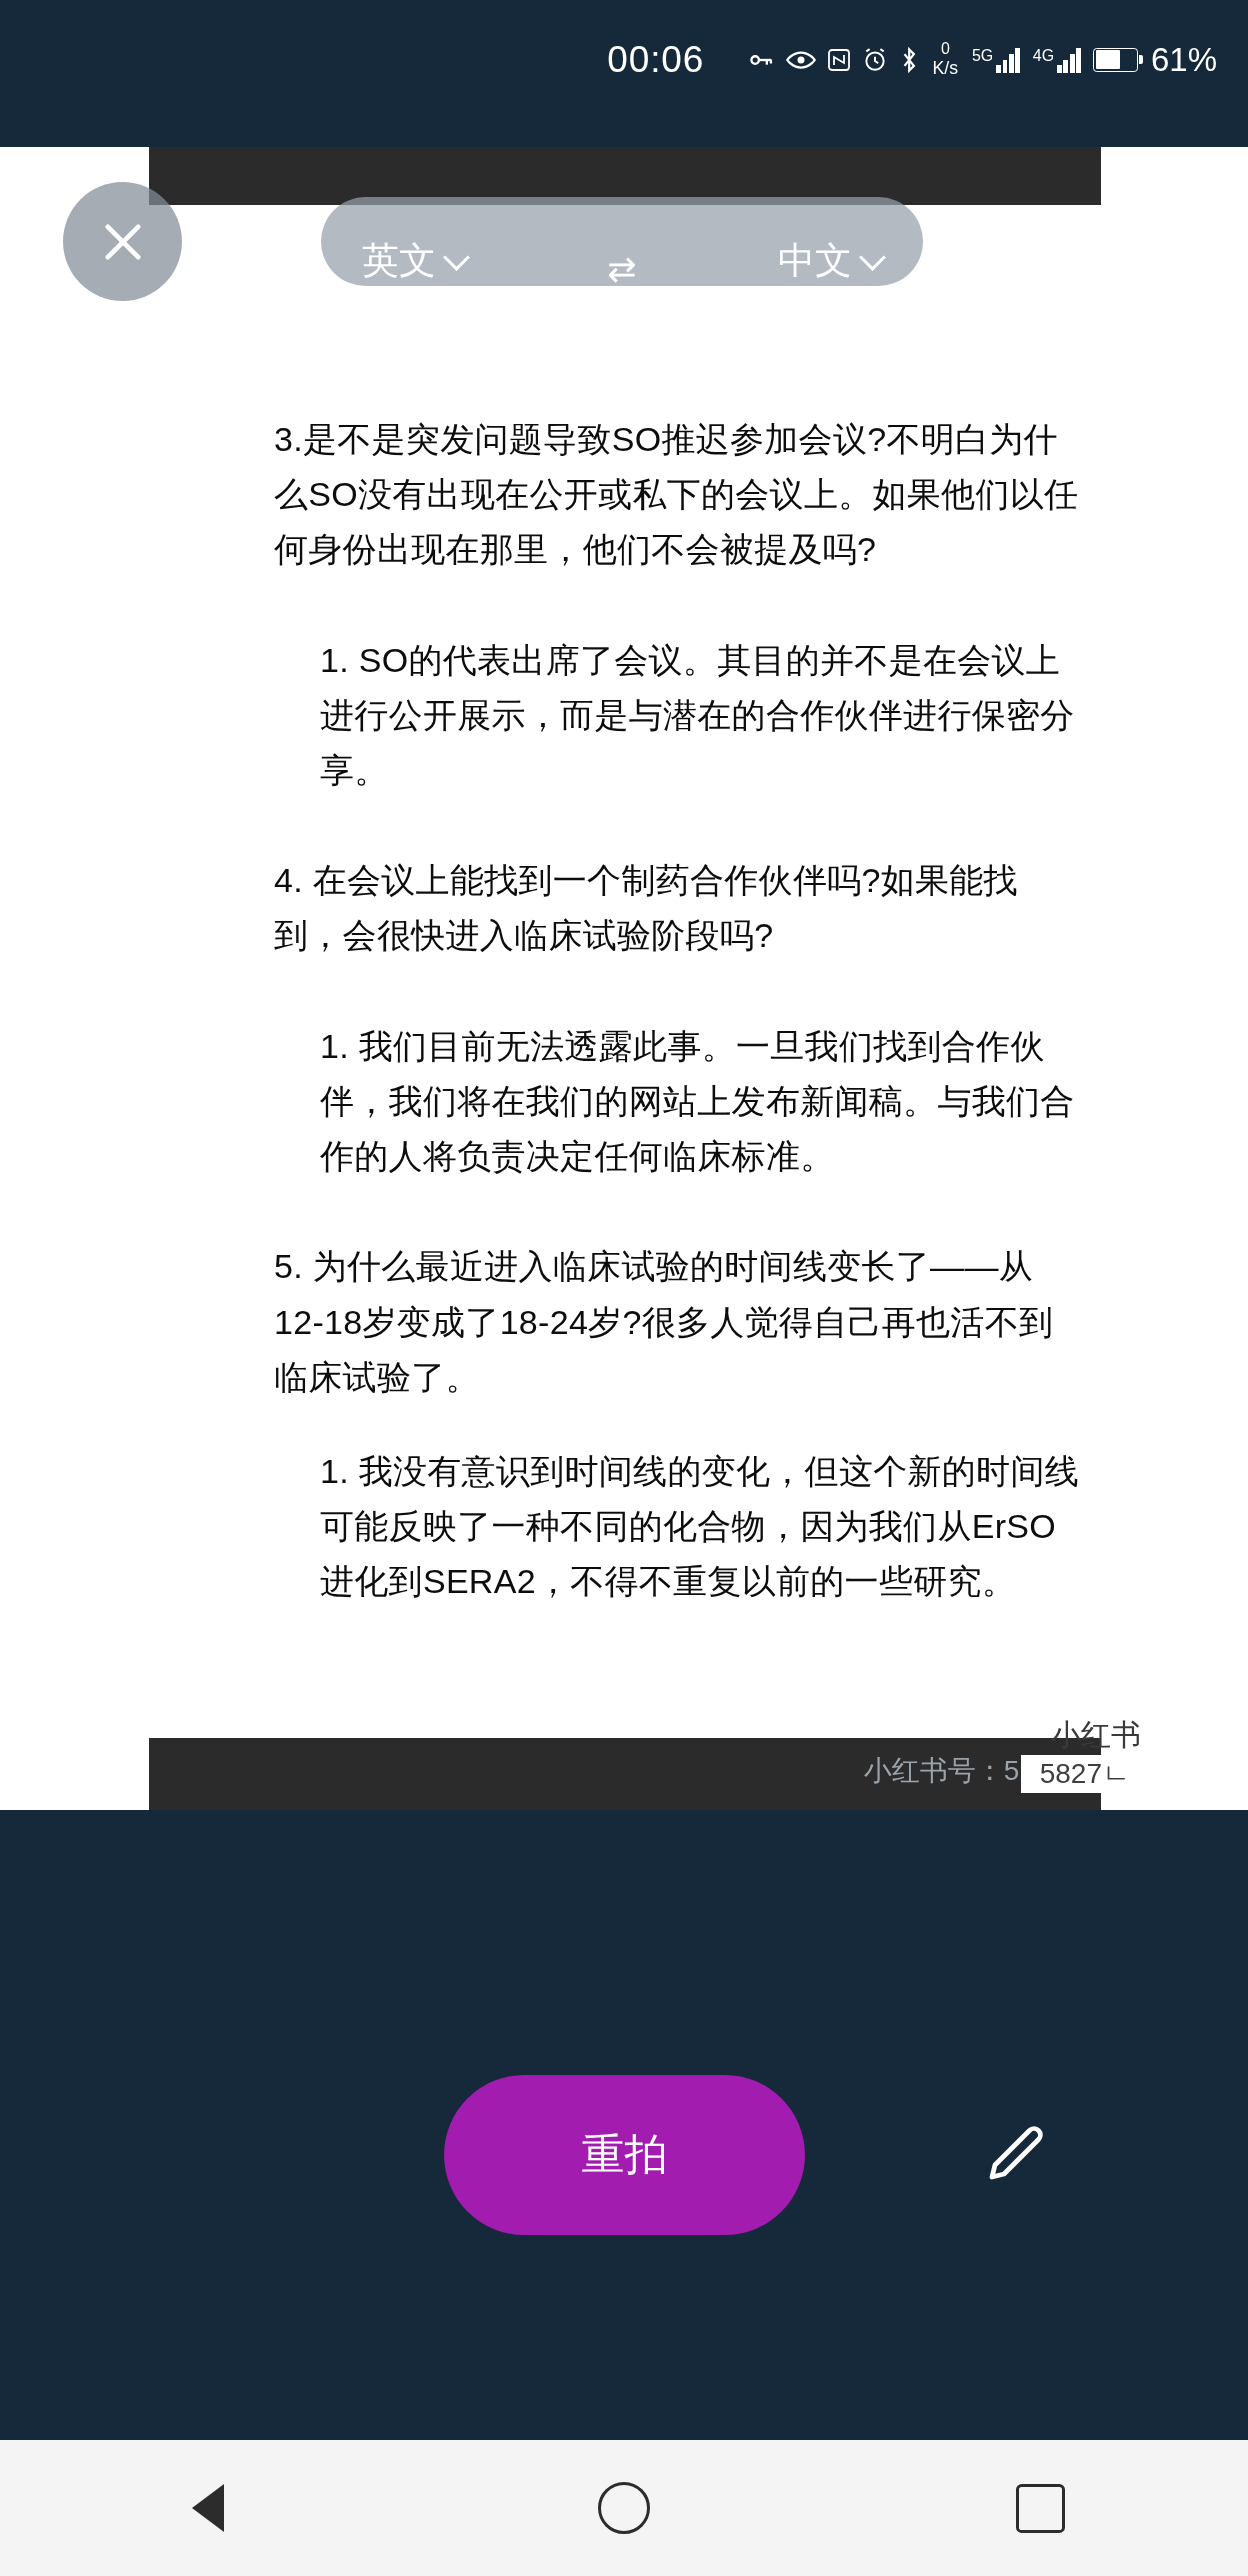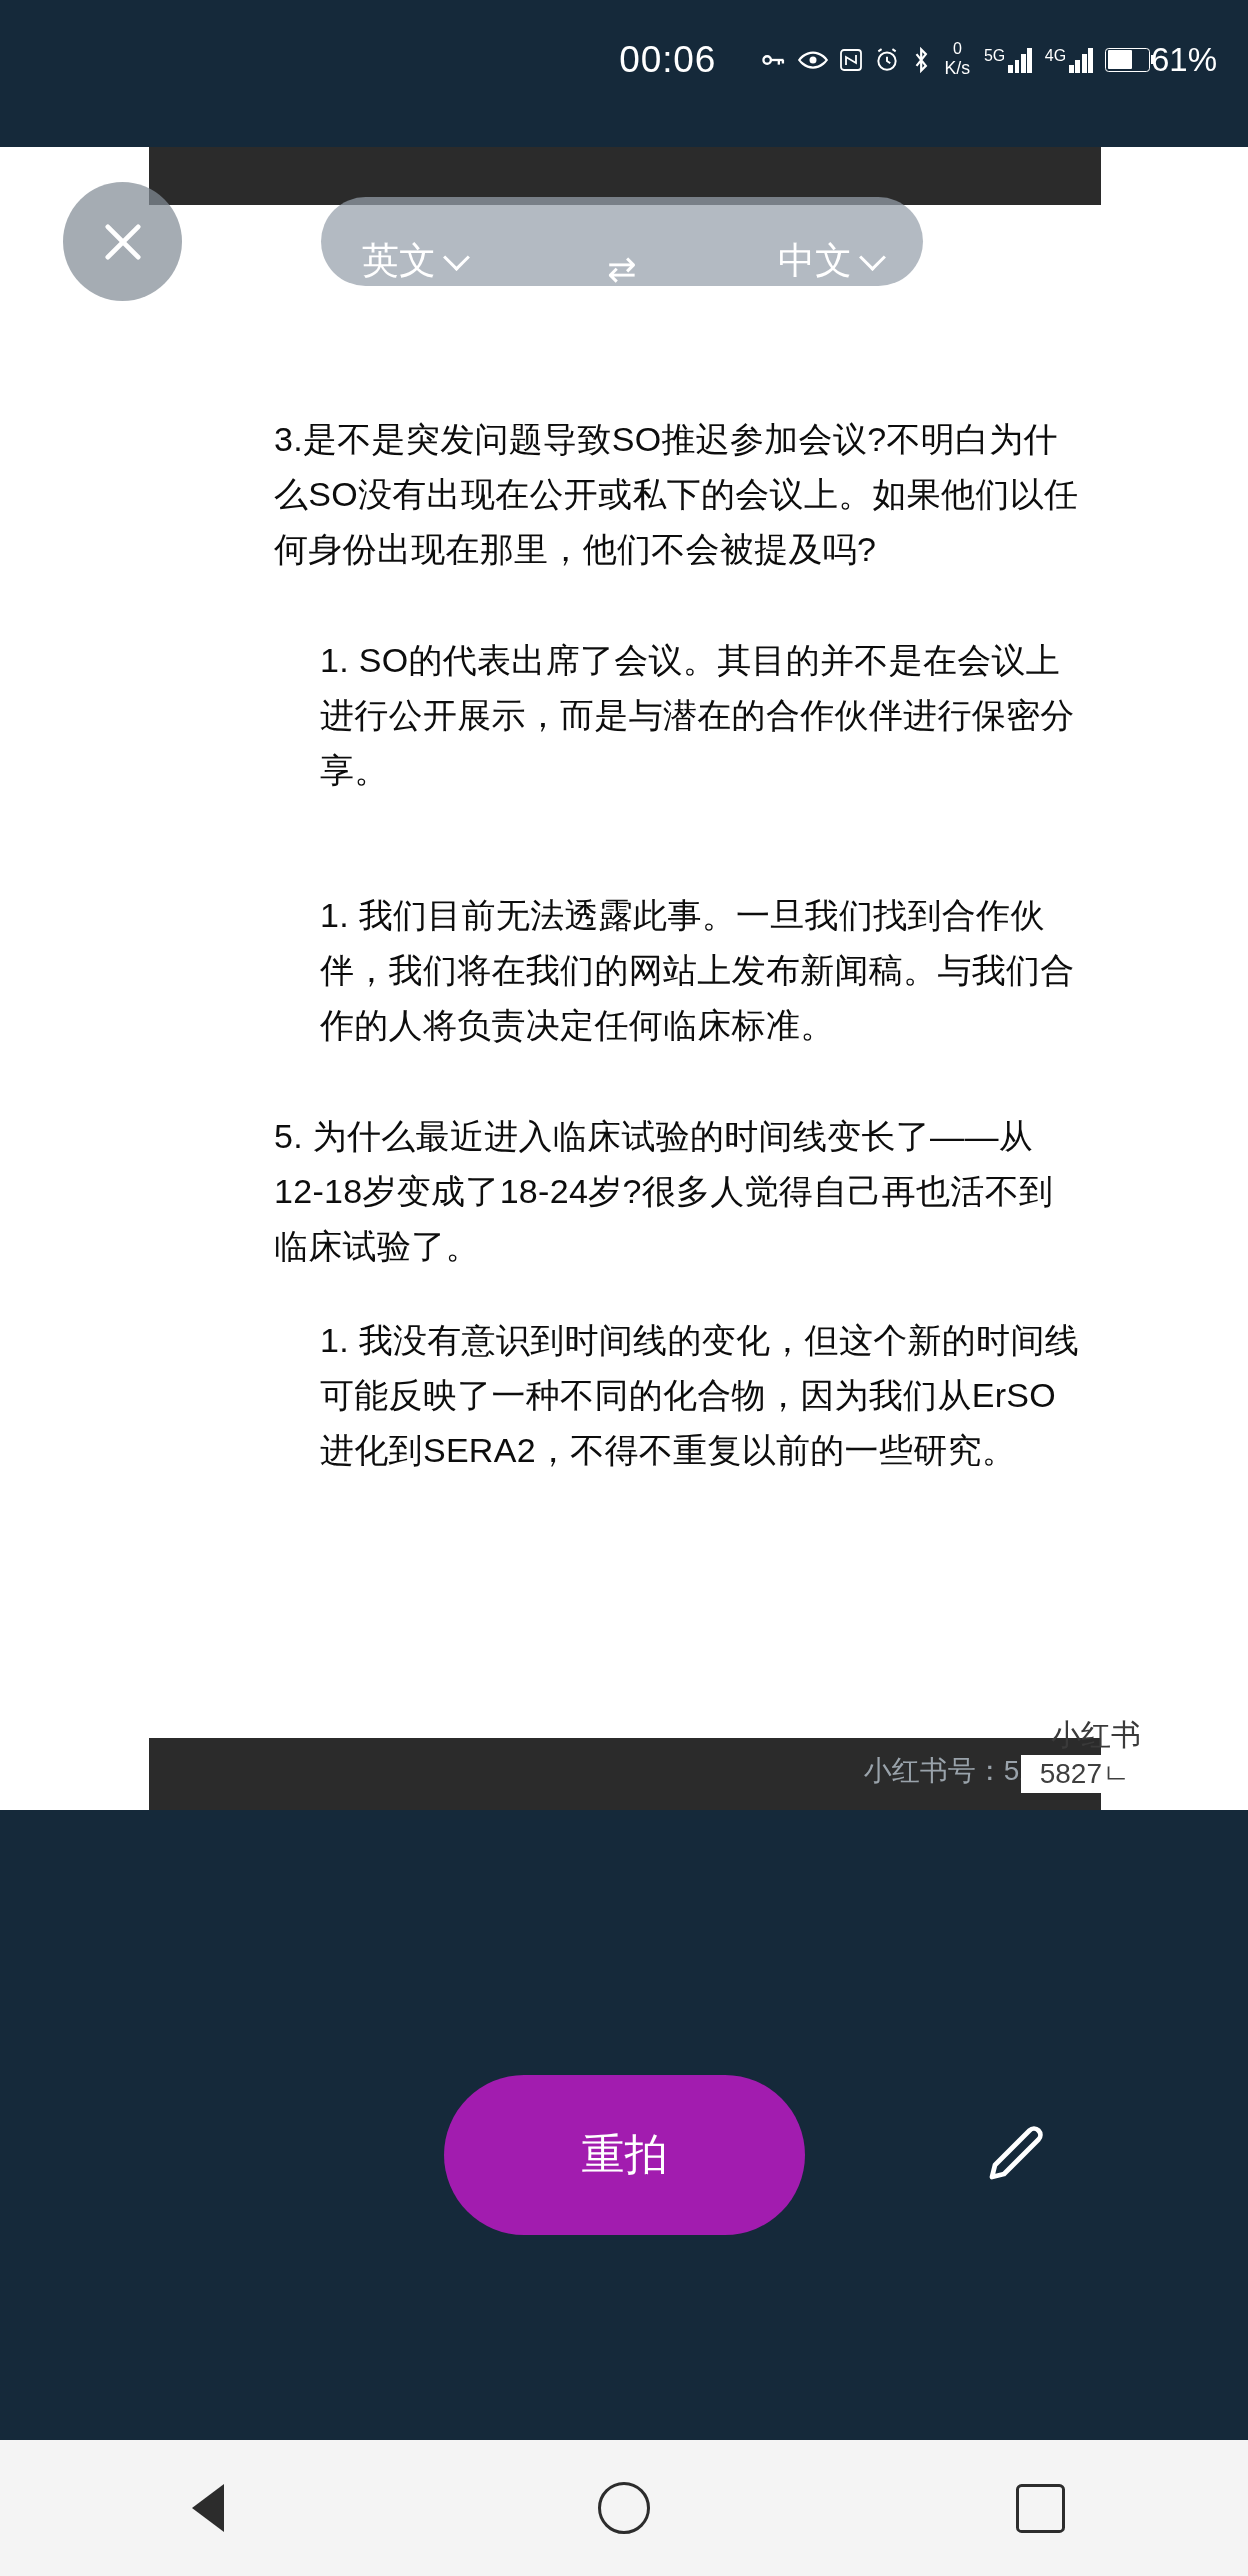--- a/index.html
+++ b/index.html
@@ -97,21 +97,21 @@
     width: 4.6px;
     background: #ffffff;
   }
   .bars i:nth-child(1) { height: 7.4px; }
   .bars i:nth-child(2) { height: 13px; }
   .bars i:nth-child(3) { height: 18.6px; }
   .bars i:nth-child(4) { height: 25px; }
   .battery {
     display: flex;
     align-items: center;
-    gap: 1px;
+    gap: 13px;
   }
   .batt-shape {
     width: 45px;
     height: 24px;
     border: 1.9px solid #ffffff;
     border-radius: 3.7px;
     position: relative;
     display: flex;
     align-items: center;
     padding: 1.9px;
@@ -439,20 +439,21 @@
         <span>中文</span>
         <span class="chev"></span>
       </div>
     </div>
 
     <div class="trans-text">
       <p class="p-main">3.是不是突发问题导致SO推迟参加会议?不明白为什么SO没有出现在公开或私下的会议上。如果他们以任何身份出现在那里，他们不会被提及吗?</p>
       <div class="gap-l"></div>
       <p class="p-sub">1. SO的代表出席了会议。其目的并不是在会议上进行公开展示，而是与潜在的合作伙伴进行保密分享。</p>
       <div class="gap-l"></div>
+      <p class="p-main">4. 在会议上能找到一个制药合作伙伴吗?如果能找到，会很快进入临床试验阶段吗?</p>
       <div class="gap-l"></div>
       <p class="p-sub">1. 我们目前无法透露此事。一旦我们找到合作伙伴，我们将在我们的网站上发布新闻稿。与我们合作的人将负责决定任何临床标准。</p>
       <div class="gap-l"></div>
       <p class="p-main">5. 为什么最近进入临床试验的时间线变长了——从12-18岁变成了18-24岁?很多人觉得自己再也活不到临床试验了。</p>
       <div class="gap-s"></div>
       <p class="p-sub">1. 我没有意识到时间线的变化，但这个新的时间线可能反映了一种不同的化合物，因为我们从ErSO进化到SERA2，不得不重复以前的一些研究。</p>
     </div>
 
     <div class="wm-ghost">小红书号：52</div>
     <div class="wm-box">

